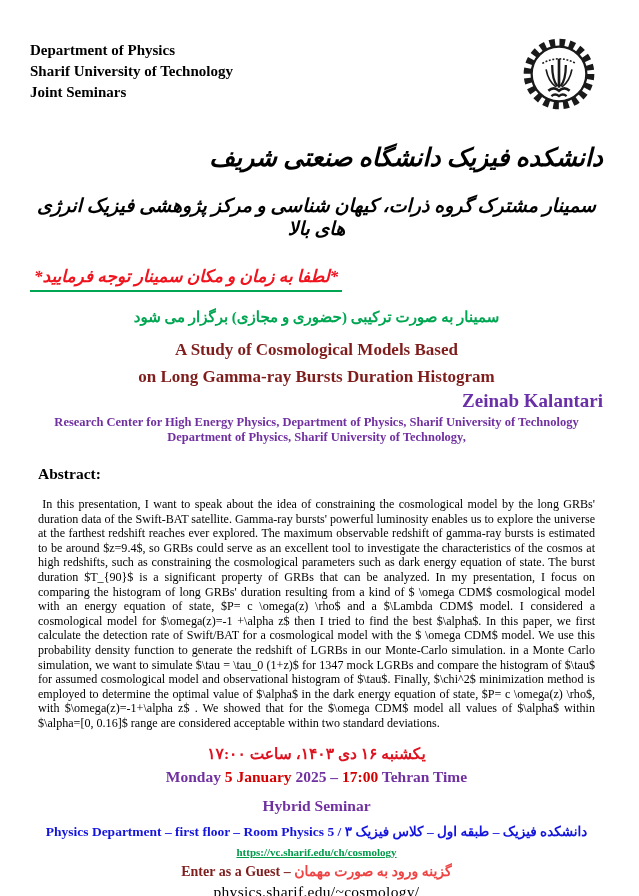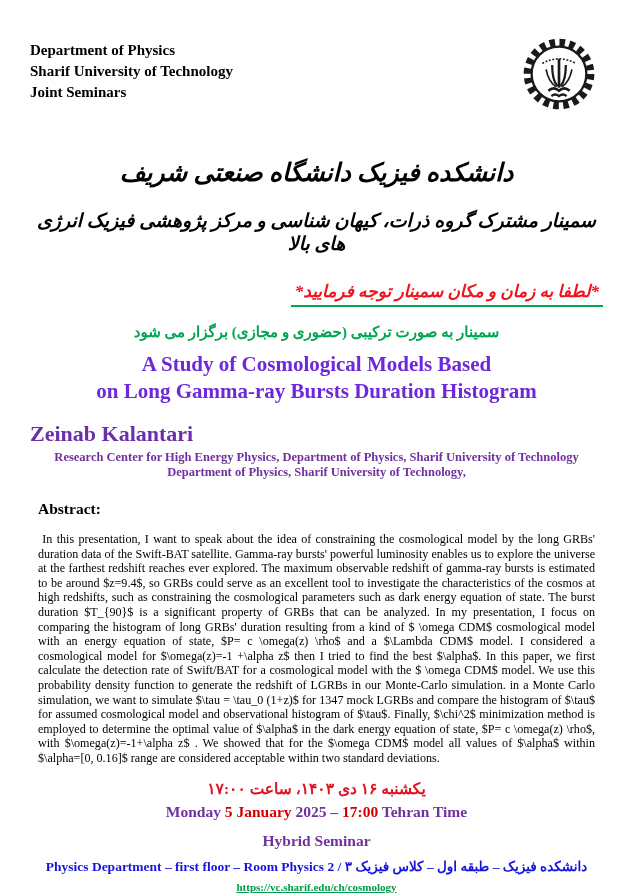--- a/index.html
+++ b/index.html
@@ -11,37 +11,37 @@
   }
   .page{width:639px;height:896px;box-sizing:border-box;padding:40px 36px 32px 30px;}
 
   
   .hdr{display:flex;justify-content:space-between;align-items:flex-start;}
   .hdr-lines{font-weight:bold;font-size:15px;line-height:21px;}
   .logo-wrap{margin-right:6px;margin-top:-4px;}
 
   
   .callig{text-align:center;direction:rtl;font-style:italic;}
-  .callig-1{margin-top:42px;font-size:25px;font-weight:bold;}
+  .callig-1{margin-top:27px;font-size:25px;font-weight:bold;text-align:right;}
   .callig-2{margin-top:22px;font-size:19px;font-weight:bold;}
 
-  .attention-row{text-align:right;margin-top:26px;}
+  .attention-row{text-align:left;margin-top:26px;}
   .attention{
     display:inline-block;direction:rtl;
     color:#f1141e;font-size:17px;font-weight:bold;font-style:italic;
     border-bottom:2px solid #00a651;padding:0 4px 3px 4px;
   }
   .hybrid-fa{
     text-align:center;direction:rtl;margin-top:16px;
     color:#00a651;font-size:15px;font-weight:bold;
   }
 
   
-  .title{ text-align:center;color:#6d28d9;font-weight:bold;font-size:21px;line-height:27px;margin-top:10px;}
-  .speaker{text-align:left;color:#6a30a8;font-weight:bold;font-size:22px;margin-top:16px;}
+  .title{ text-align:center;color:#7f1d1d;font-weight:bold;font-size:17px;line-height:27px;margin-top:10px;}
+  .speaker{text-align:right;color:#6a30a8;font-weight:bold;font-size:19px;margin-top:0;}
   .affil{  text-align:center;color:#7030a0;font-weight:bold;font-size:12.5px;line-height:15px;margin-top:3px;}
 
   
   .abs-head{font-weight:bold;font-size:15.5px;margin:20px 0 8px 8px;}
   .abs-body{
     margin:14px 8px 0 8px;font-size:12.1px;line-height:14.6px;
     text-align:justify;white-space:pre-wrap;
   }
 
   
@@ -111,21 +111,21 @@
   <div class="abs-head">Abstract:</div>
   <div class="abs-body"> In this presentation, I want to speak about the idea of constraining the cosmological model by the long GRBs' duration data of the Swift-BAT satellite. Gamma-ray bursts' powerful luminosity enables us to explore the universe at the farthest redshift reaches ever explored. The maximum observable redshift of gamma-ray bursts is estimated to be around $z=9.4$, so GRBs could serve as an excellent tool to investigate the characteristics of the cosmos at high redshifts, such as constraining the cosmological parameters such as dark energy equation of state. The burst duration $T_{90}$ is a significant property of GRBs that can be analyzed. In my presentation, I focus on comparing the histogram of long GRBs' duration resulting from a kind of $ \omega CDM$ cosmological model with an energy equation of state, $P= c \omega(z) \rho$ and a $\Lambda CDM$ model. I considered a cosmological model for $\omega(z)=-1 +\alpha z$ then I tried to find the best $\alpha$. In this paper, we first calculate the detection rate of Swift/BAT for a cosmological model with the $ \omega CDM$ model. We use this probability density function to generate the redshift of LGRBs in our Monte-Carlo simulation. in a Monte Carlo simulation, we want to simulate $\tau = \tau_0 (1+z)$ for 1347 mock LGRBs and compare the histogram of $\tau$ for assumed cosmological model and observational histogram of $\tau$. Finally, $\chi^2$ minimization method is employed to determine the optimal value of $\alpha$ in the dark energy equation of state, $P= c \omega(z) \rho$, with $\omega(z)=-1+\alpha z$ . We showed that for the $\omega CDM$ model all values of $\alpha$ within $\alpha=[0, 0.16]$ range are considered acceptable within two standard deviations.</div>
 
   <div class="sched">
     <div class="date-fa">یکشنبه  ۱۶ دی ۱۴۰۳، ساعت ۱۷:۰۰</div>
 
     <div class="date-en"><span>Monday </span><span class="red">5 January</span><span> 2025 – </span><span class="red">17:00</span><span> Tehran Time</span></div>
 
     <div class="hybrid-en">Hybrid Seminar</div>
 
-    <div class="loc"><span>Physics Department – first floor – Room Physics 2</span><span>  /  </span><span class="fa">دانشکده فیزیک – طبقه اول – کلاس فیزیک ۳</span></div>
+    <div class="loc"><span>Physics Department – first floor – Room Physics 5</span><span>  /  </span><span class="fa">دانشکده فیزیک – طبقه اول – کلاس فیزیک ۳</span></div>
 
     <div>
       <a class="vclink">https://vc.sharif.edu/ch/cosmology</a>
     </div>
 
     <div class="guest"><span class="en">Enter as a Guest – </span><span class="fa">گزینه ورود به صورت مهمان</span></div>
 
     <div class="site">physics.sharif.edu/~cosmology/</div>
   </div>
 

